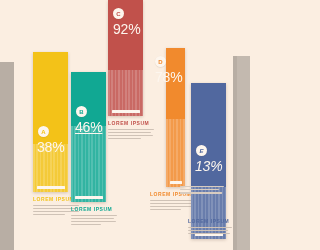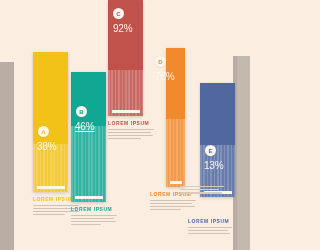--- a/index.html
+++ b/index.html
@@ -49,21 +49,21 @@
     background:#fdf6ee;border-radius:0.5px;
   }
   .badge{
     position:absolute;border-radius:50%;
     background:#fdf6ee;display:flex;align-items:center;justify-content:center;
     width:11px;height:11px;
     box-shadow:0 0.5px 1px rgba(110,80,60,0.2);
   }
   .badge span{font-size:6px;font-weight:700;line-height:1;}
   .pct{
-    position:absolute;color:#fdf6ee;font-size:10px;font-weight:400;
+    position:absolute;color:#fdf6ee;font-size:14px;font-weight:400;
     letter-spacing:-0.2px;line-height:12.5px;white-space:nowrap;
   }
 
   
   .caption{position:absolute;}
   .cap-title{
     font-size:5px;font-weight:700;letter-spacing:0.55px;line-height:6px;
   }
   .cap-body{margin-top:2.5px;}
   .cap-line{height:1.3px;background:#cfc2b6;margin-bottom:1.9px;border-radius:0.4px;}
@@ -154,21 +154,21 @@
   <div class="caption" style="left:71px;top:206px;width:46px;">
     <div class="cap-title" style="color:#11a893;">LOREM IPSUM</div>
     <div class="cap-body">
       <div class="cap-line" style="width:100%;"></div>
       <div class="cap-line" style="width:93%;"></div>
       <div class="cap-line" style="width:97%;"></div>
       <div class="cap-line" style="width:66%;"></div>
     </div>
   </div>
 
-  <div class="bar" style="left:200px;top:83px;width:35px;height:114px;">
+  <div class="bar" style="left:191px;top:83px;width:35px;height:156px;font-style:italic;">
     <div class="bar-body" style="background:#51689f;">
       <div class="stripes" style="height:52px;"></div>
       <div class="white-line"></div>
     </div>
     <div class="badge" style="left:5px;top:62px;">
       <span style="color:#51689f;">E</span>
     </div>
     <div class="pct" style="left:4px;top:77px;">13%</div>
   </div>
   <div class="caption" style="left:188px;top:218px;width:44px;">

